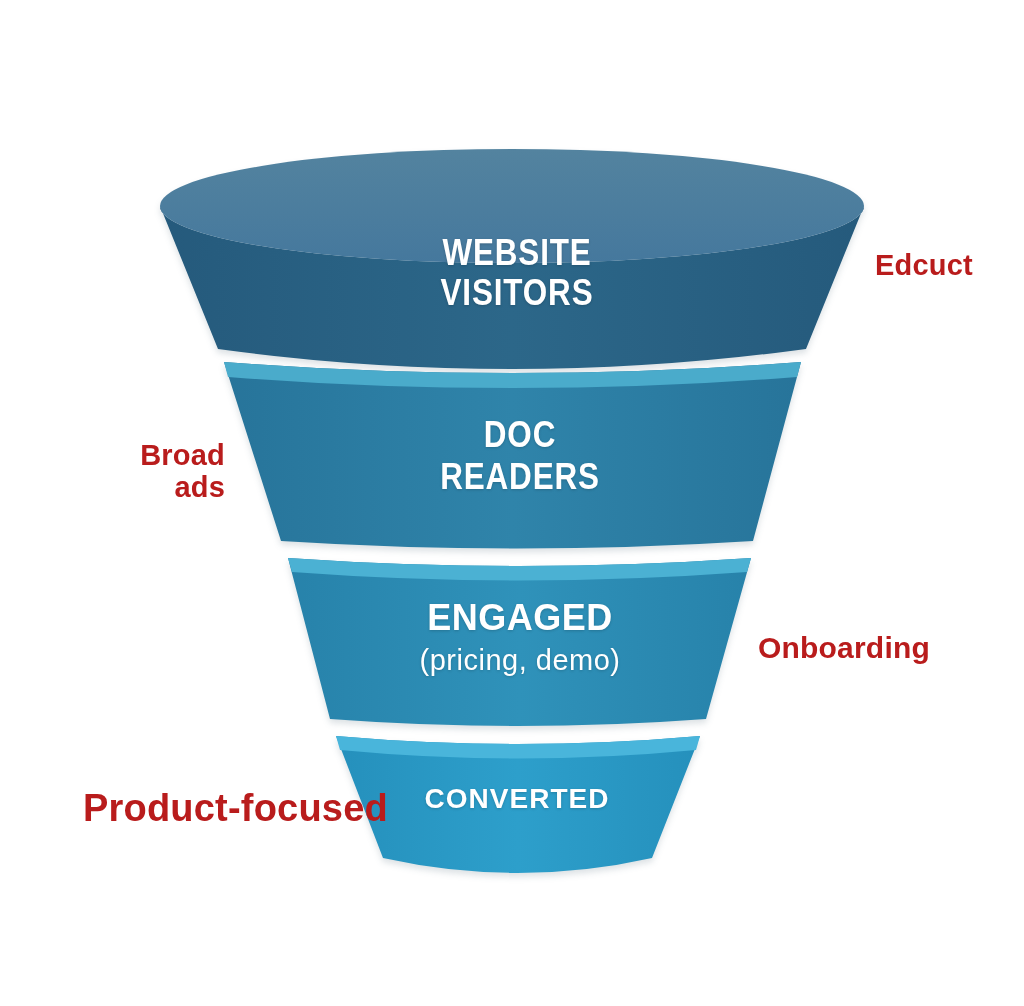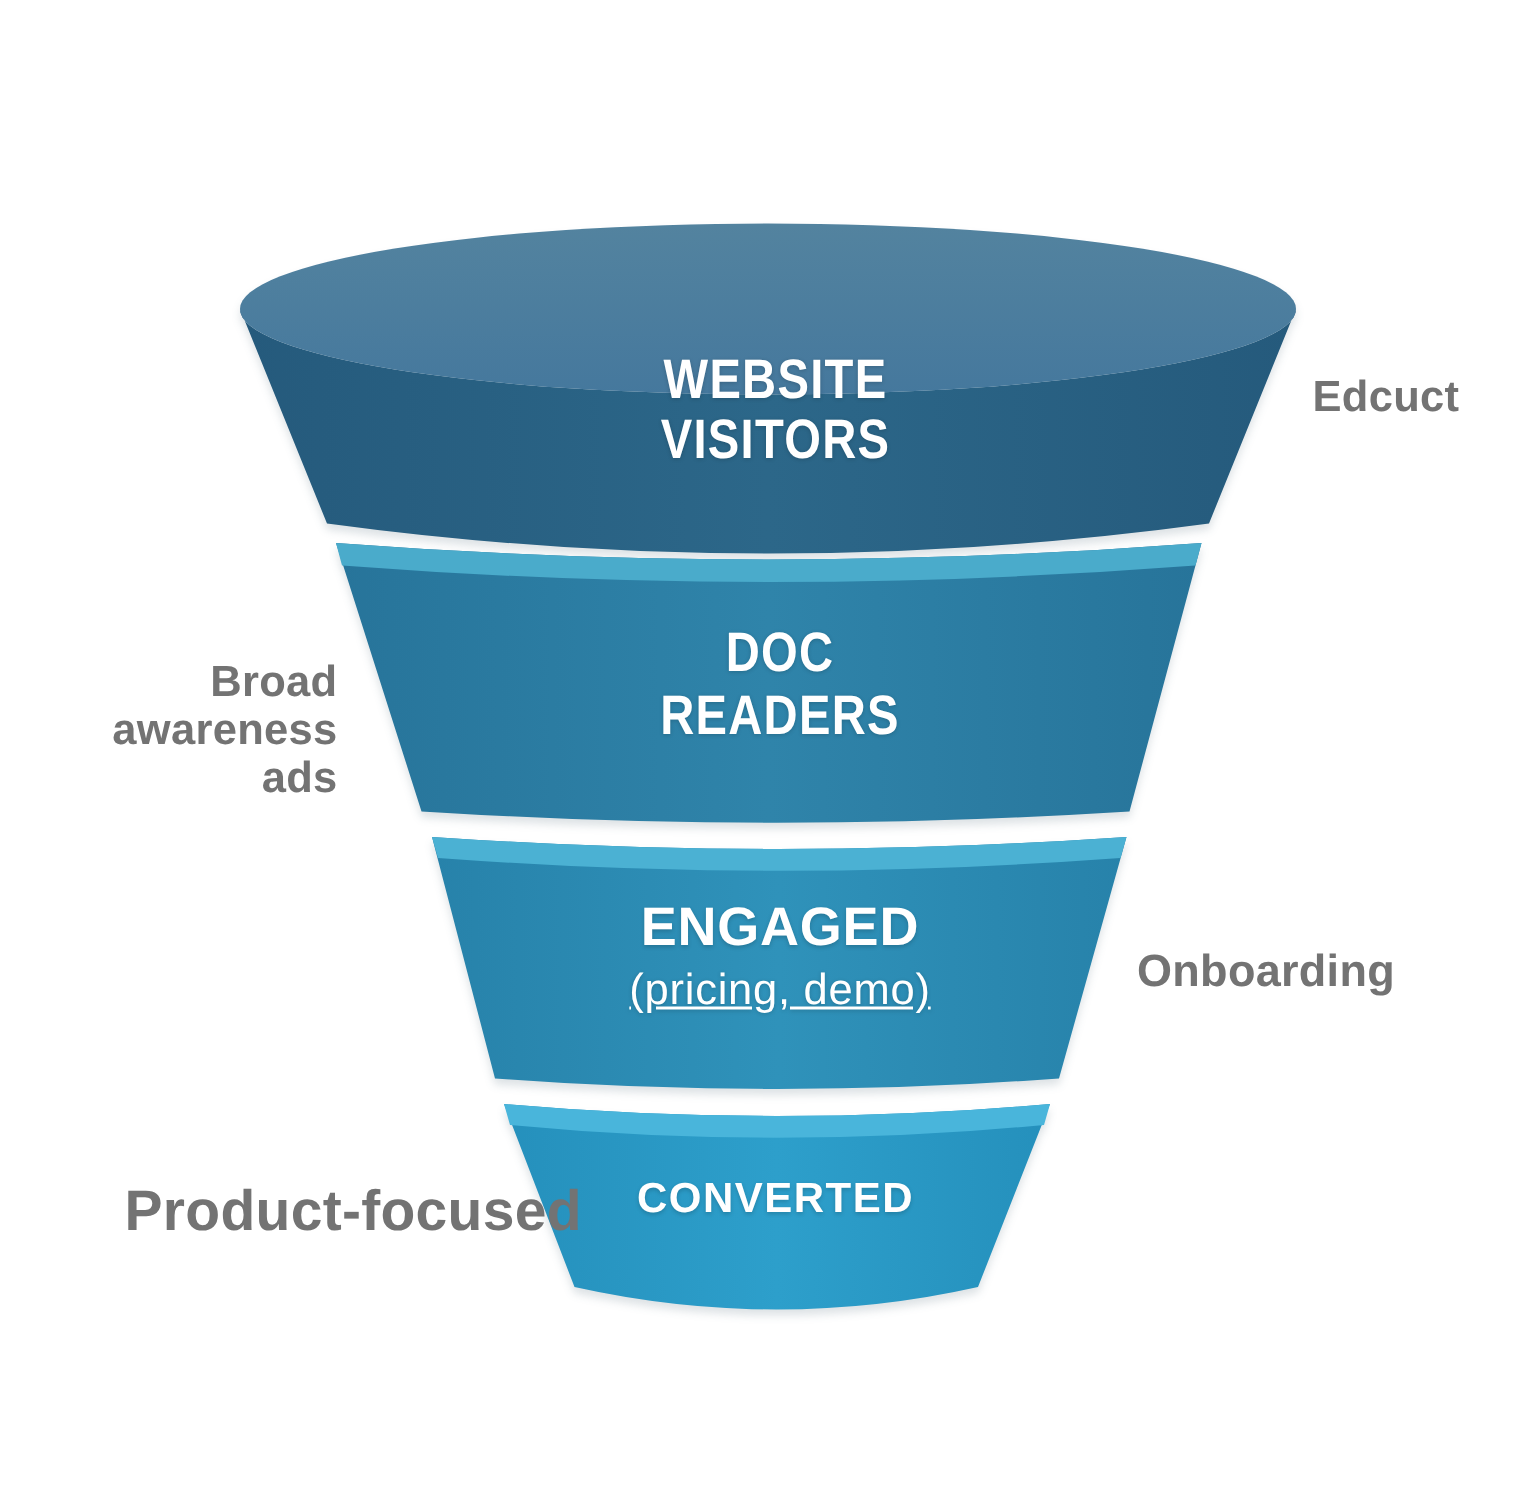--- a/index.html
+++ b/index.html
@@ -18,25 +18,25 @@
     color: #ffffff;
     font-weight: bold;
     text-align: center;
     text-shadow: 0 1px 3px rgba(0,0,0,0.18);
   }
   .condensed { transform: scaleX(0.85); transform-origin: 50% 50%; }
 
   #stage1-label { left: 312px; top: 233px; width: 410px; font-size: 37px; line-height: 40px; letter-spacing: 1px; }
   #stage2-label { left: 315px; top: 414px; width: 410px; font-size: 37px; line-height: 42px; letter-spacing: 1px; }
   #stage3-label { left: 315px; top: 599px; width: 410px; font-size: 36px; line-height: 38px; letter-spacing: 0.5px; }
-  #stage3-sub   { left: 315px; top: 644px; width: 410px; font-size: 29px; font-weight: normal; letter-spacing: 0.5px; text-decoration: underline; }
+  #stage3-sub   { left: 315px; top: 644px; width: 410px; font-size: 29px; font-weight: normal; letter-spacing: 0.5px; }
   #stage4-label { left: 312px; top: 783px; width: 410px; font-size: 28px; letter-spacing: 1px; }
 
   .side-label {
-    color: #737373;
+    color: #b91c1c;
     font-weight: bold;
     letter-spacing: 0.2px;
   }
   #annot-broad   { left: 25px;  top: 439px; width: 200px; text-align: right; font-size: 29px; line-height: 32px; }
   #annot-educt   { left: 875px; top: 250px; width: 140px; text-align: left;   font-size: 29px; line-height: 31px; }
   #annot-onboard { left: 758px; top: 631px; font-size: 30px; }
   #annot-product { left: 83px;  top: 787px; font-size: 38px; }
 </style>
 </head>
 <body>
@@ -100,21 +100,20 @@
   <div>READERS</div>
 </div>
 
 <div id="stage3-label" class="label stage-label">ENGAGED</div>
 <div id="stage3-sub" class="label stage-label">(pricing, demo)</div>
 
 <div id="stage4-label" class="label stage-label">CONVERTED</div>
 
 <div id="annot-broad" class="label side-label">
   <div>Broad</div>
-  <div>awareness</div>
   <div>ads</div>
 </div>
 
 <div id="annot-educt" class="label side-label">
   <div>Edcuct</div>
 </div>
 
 <div id="annot-onboard" class="label side-label">Onboarding</div>
 
 <div id="annot-product" class="label side-label">Product-focused</div>

